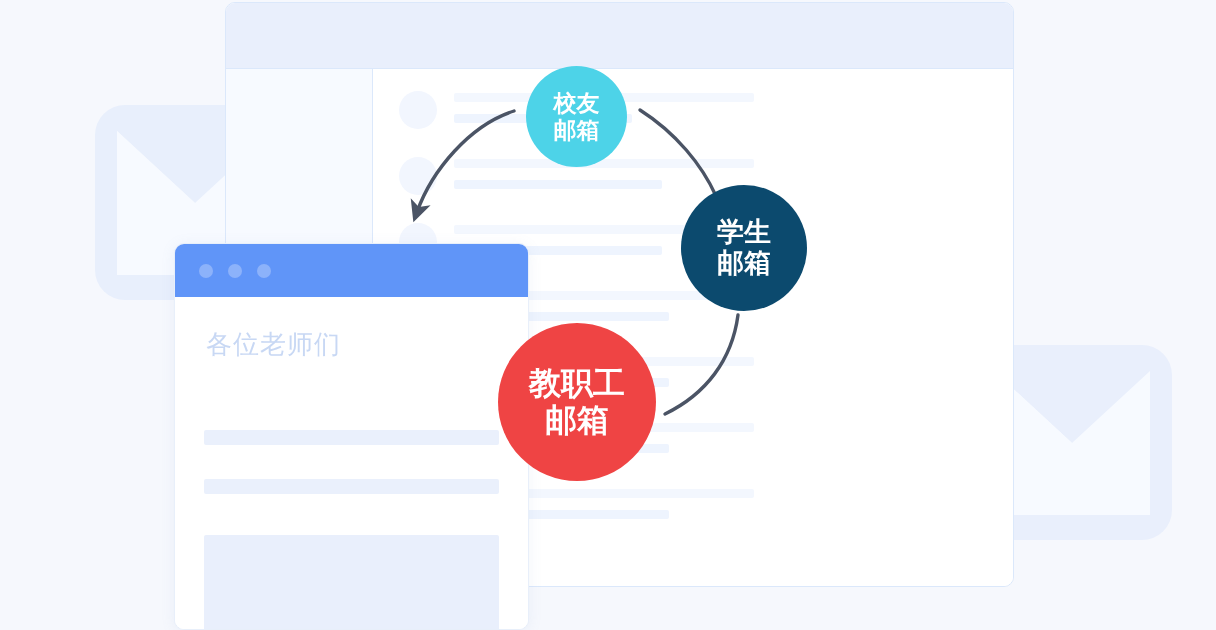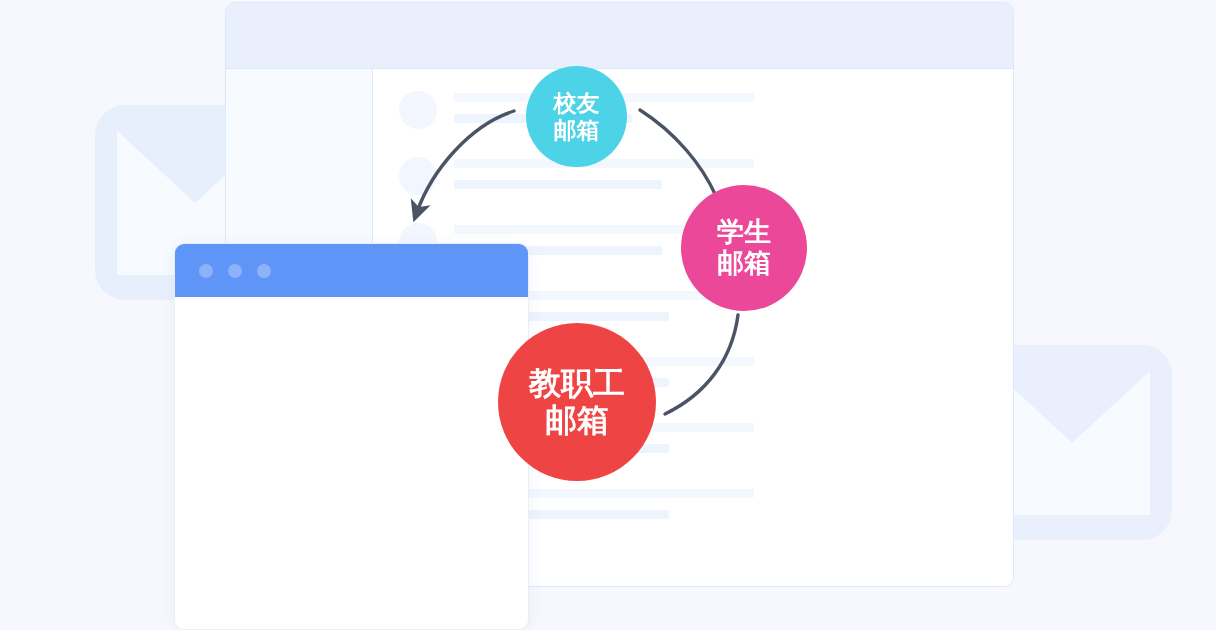--- a/index.html
+++ b/index.html
@@ -77,21 +77,21 @@
   .bubble{
     position:absolute;border-radius:50%;
     display:flex;flex-direction:column;align-items:center;justify-content:center;
     color:#ffffff;font-weight:bold;text-align:center;line-height:1.16;
   }
   .bubble span{display:block;white-space:nowrap;}
   .bubble-alumni{
     left:526px;top:66px;width:101px;height:101px;background:#4dd3e8;font-size:23px;
   }
   .bubble-student{
-    left:681px;top:185px;width:126px;height:126px;background:#ec4899;font-size:27px;
+    left:681px;top:185px;width:126px;height:126px;background:#0c4a6e;font-size:27px;
   }
   .bubble-staff{
     left:498px;top:323px;width:158px;height:158px;background:#ef4444;font-size:32px;
   }
 </style>
 </head>
 <body>
 
 <div class="stage">
 
@@ -175,20 +175,26 @@
   </svg>
 
   <div class="front-card">
     <div class="fc-titlebar">
       <div class="fc-dots">
         <div class="fc-dot"></div>
         <div class="fc-dot"></div>
         <div class="fc-dot"></div>
       </div>
     </div>
+    <div class="fc-body">
+      <div class="fc-greeting">各位老师们</div>
+      <div class="fc-field f1"></div>
+      <div class="fc-field f2"></div>
+      <div class="fc-block"></div>
+    </div>
   </div>
 
   <div class="bubble bubble-alumni">
     <span>校友</span>
     <span>邮箱</span>
   </div>
 
   <div class="bubble bubble-student">
     <span>学生</span>
     <span>邮箱</span>

